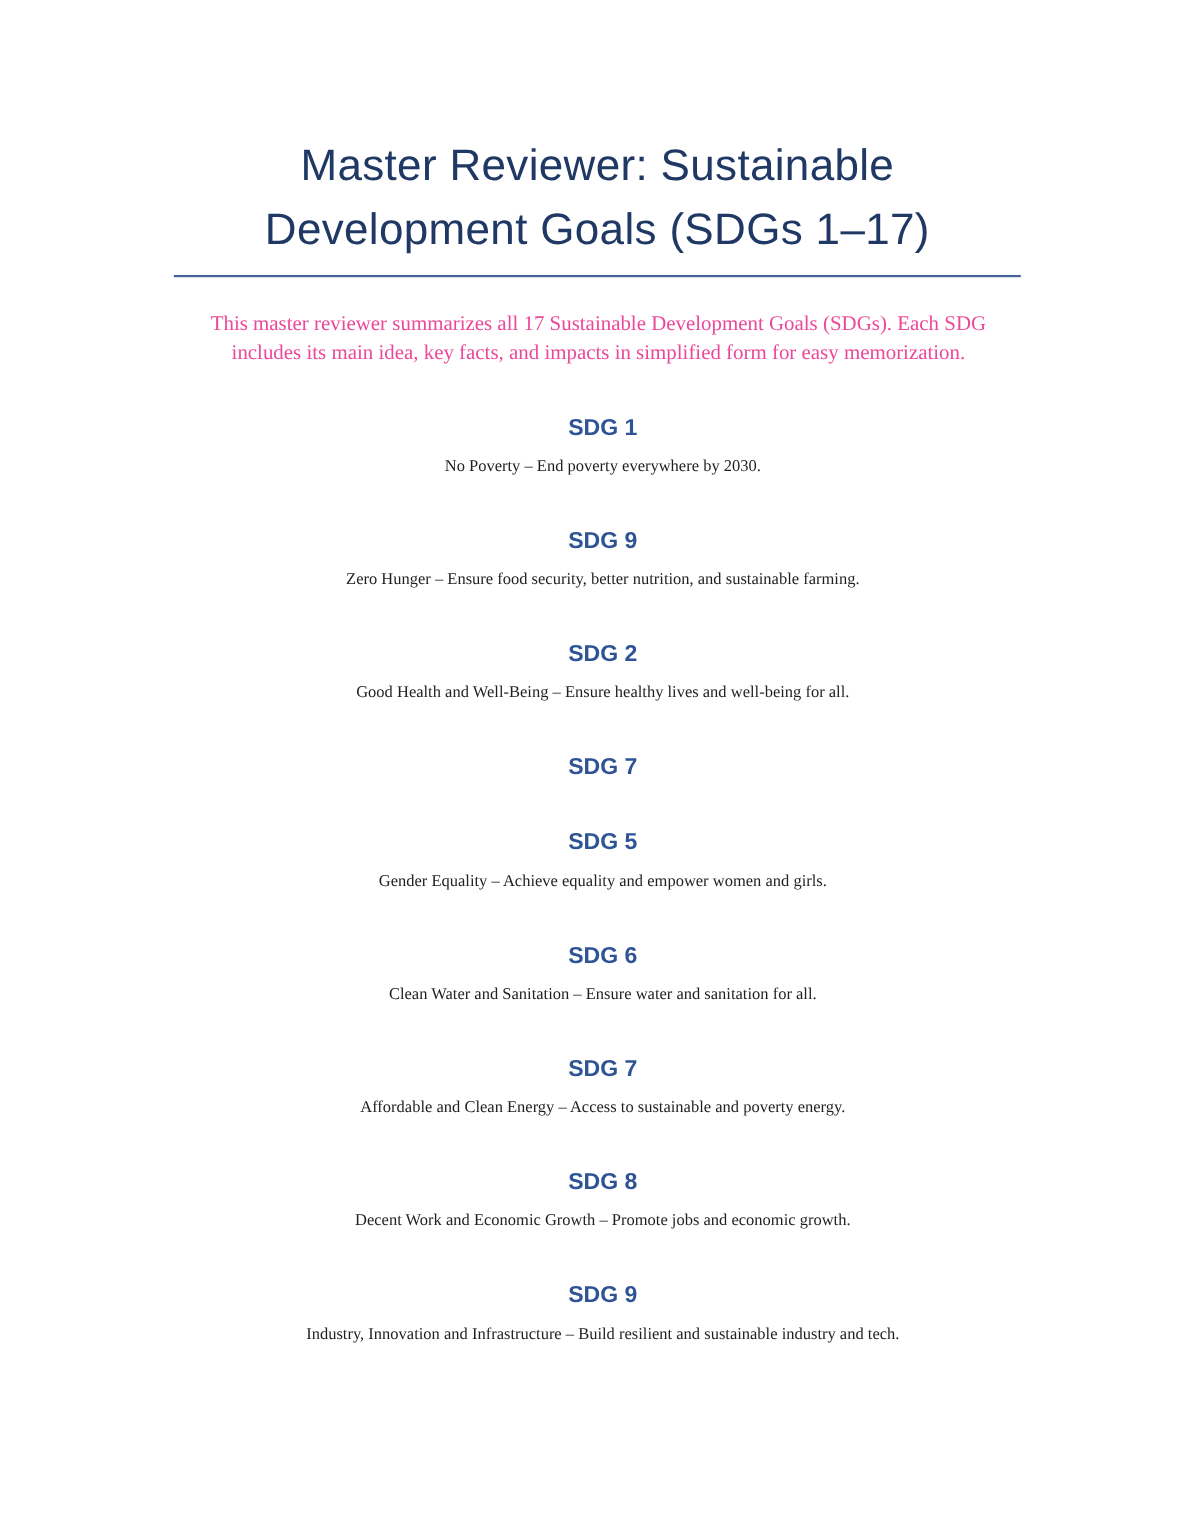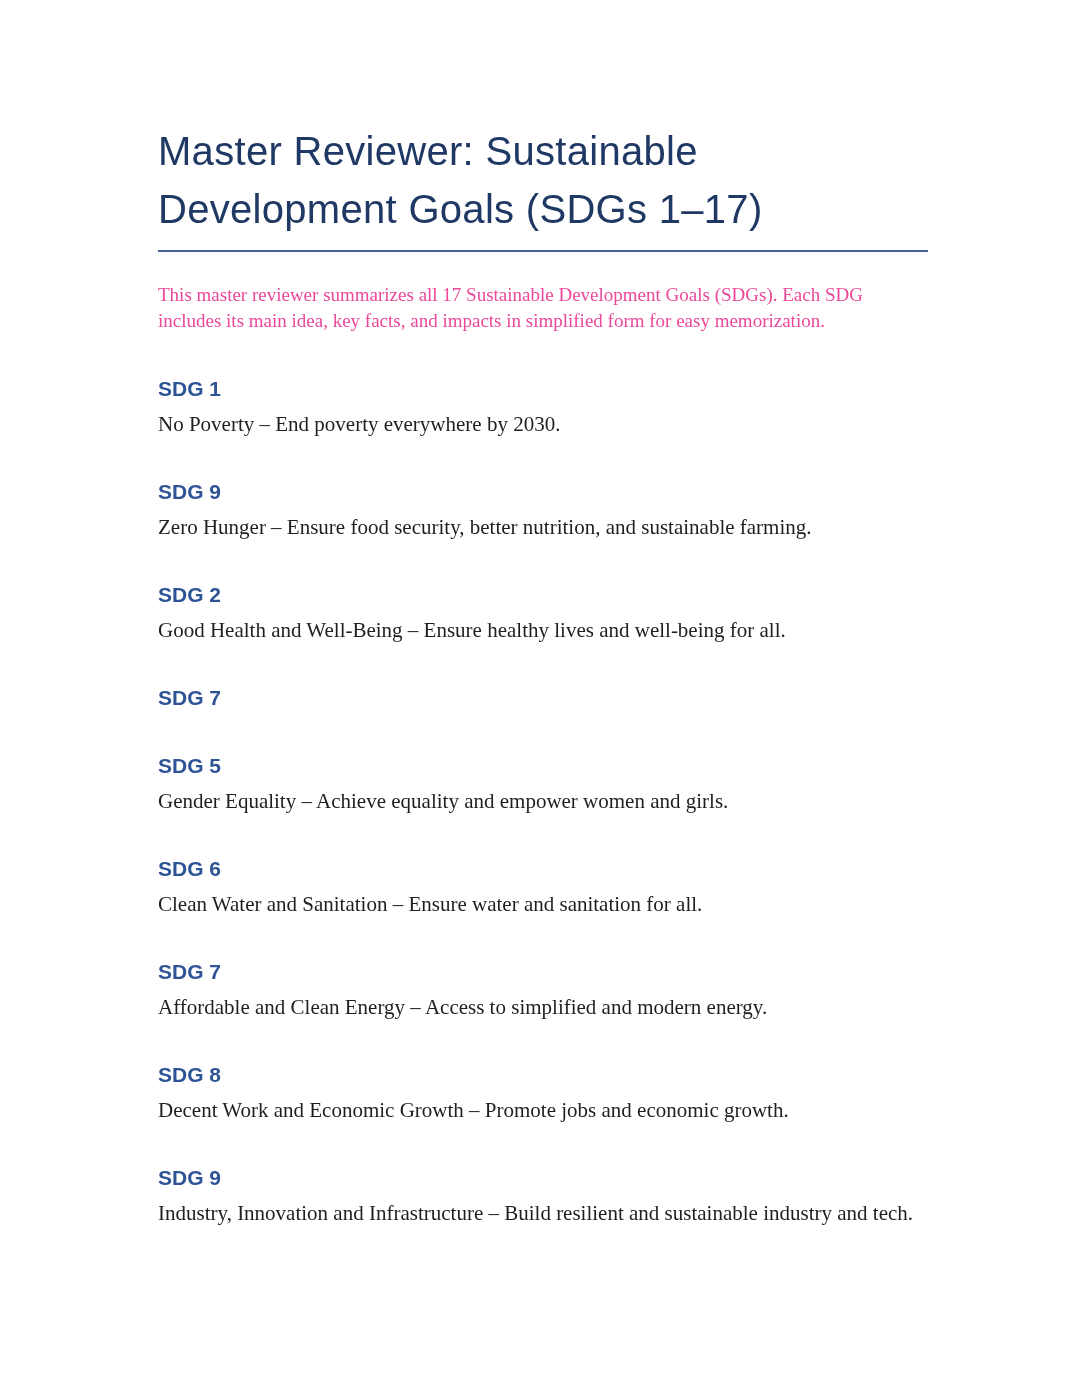--- a/index.html
+++ b/index.html
@@ -13,20 +13,21 @@
     font-family: "Liberation Serif", serif;
     color: #1f1f1f;
     overflow: hidden;
   }
   .page {
     box-sizing: border-box;
     width: 1080px;
     height: 1397px;
     padding: 122px 74px 40px 158px;
     background: #ffffff;
+    text-align: center;
   }
   .doc-title {
     font-family: "Liberation Sans", sans-serif;
     font-weight: 400;
     font-size: 40px;
     line-height: 58px;
     letter-spacing: 0.3px;
     color: #1F3864;
     margin: 0;
     width: 770px;
@@ -49,21 +50,21 @@
   .sdg h2 {
     font-family: "Liberation Sans", sans-serif;
     font-size: 21px;
     font-weight: 700;
     line-height: 26px;
     color: #2F5496;
     margin: 0;
   }
   .sdg p {
     margin: 9px 0 0 0;
-    font-size: 21px;
+    font-size: 15px;
     line-height: 26px;
     color: #1f1f1f;
   }
 </style>
 </head>
 <body>
 
 <div class="page">
 
   <h1 class="doc-title">Master Reviewer: Sustainable Development Goals (SDGs 1–17)</h1>
@@ -94,21 +95,21 @@
     <p>Gender Equality – Achieve equality and empower women and girls.</p>
   </section>
 
   <section class="sdg">
     <h2>SDG 6</h2>
     <p>Clean Water and Sanitation – Ensure water and sanitation for all.</p>
   </section>
 
   <section class="sdg">
     <h2>SDG 7</h2>
-    <p>Affordable and Clean Energy – Access to simplified and modern energy.</p>
+    <p>Affordable and Clean Energy – Access to sustainable and poverty energy.</p>
   </section>
 
   <section class="sdg">
     <h2>SDG 8</h2>
     <p>Decent Work and Economic Growth – Promote jobs and economic growth.</p>
   </section>
 
   <section class="sdg">
     <h2>SDG 9</h2>
     <p>Industry, Innovation and Infrastructure – Build resilient and sustainable industry and tech.</p>

